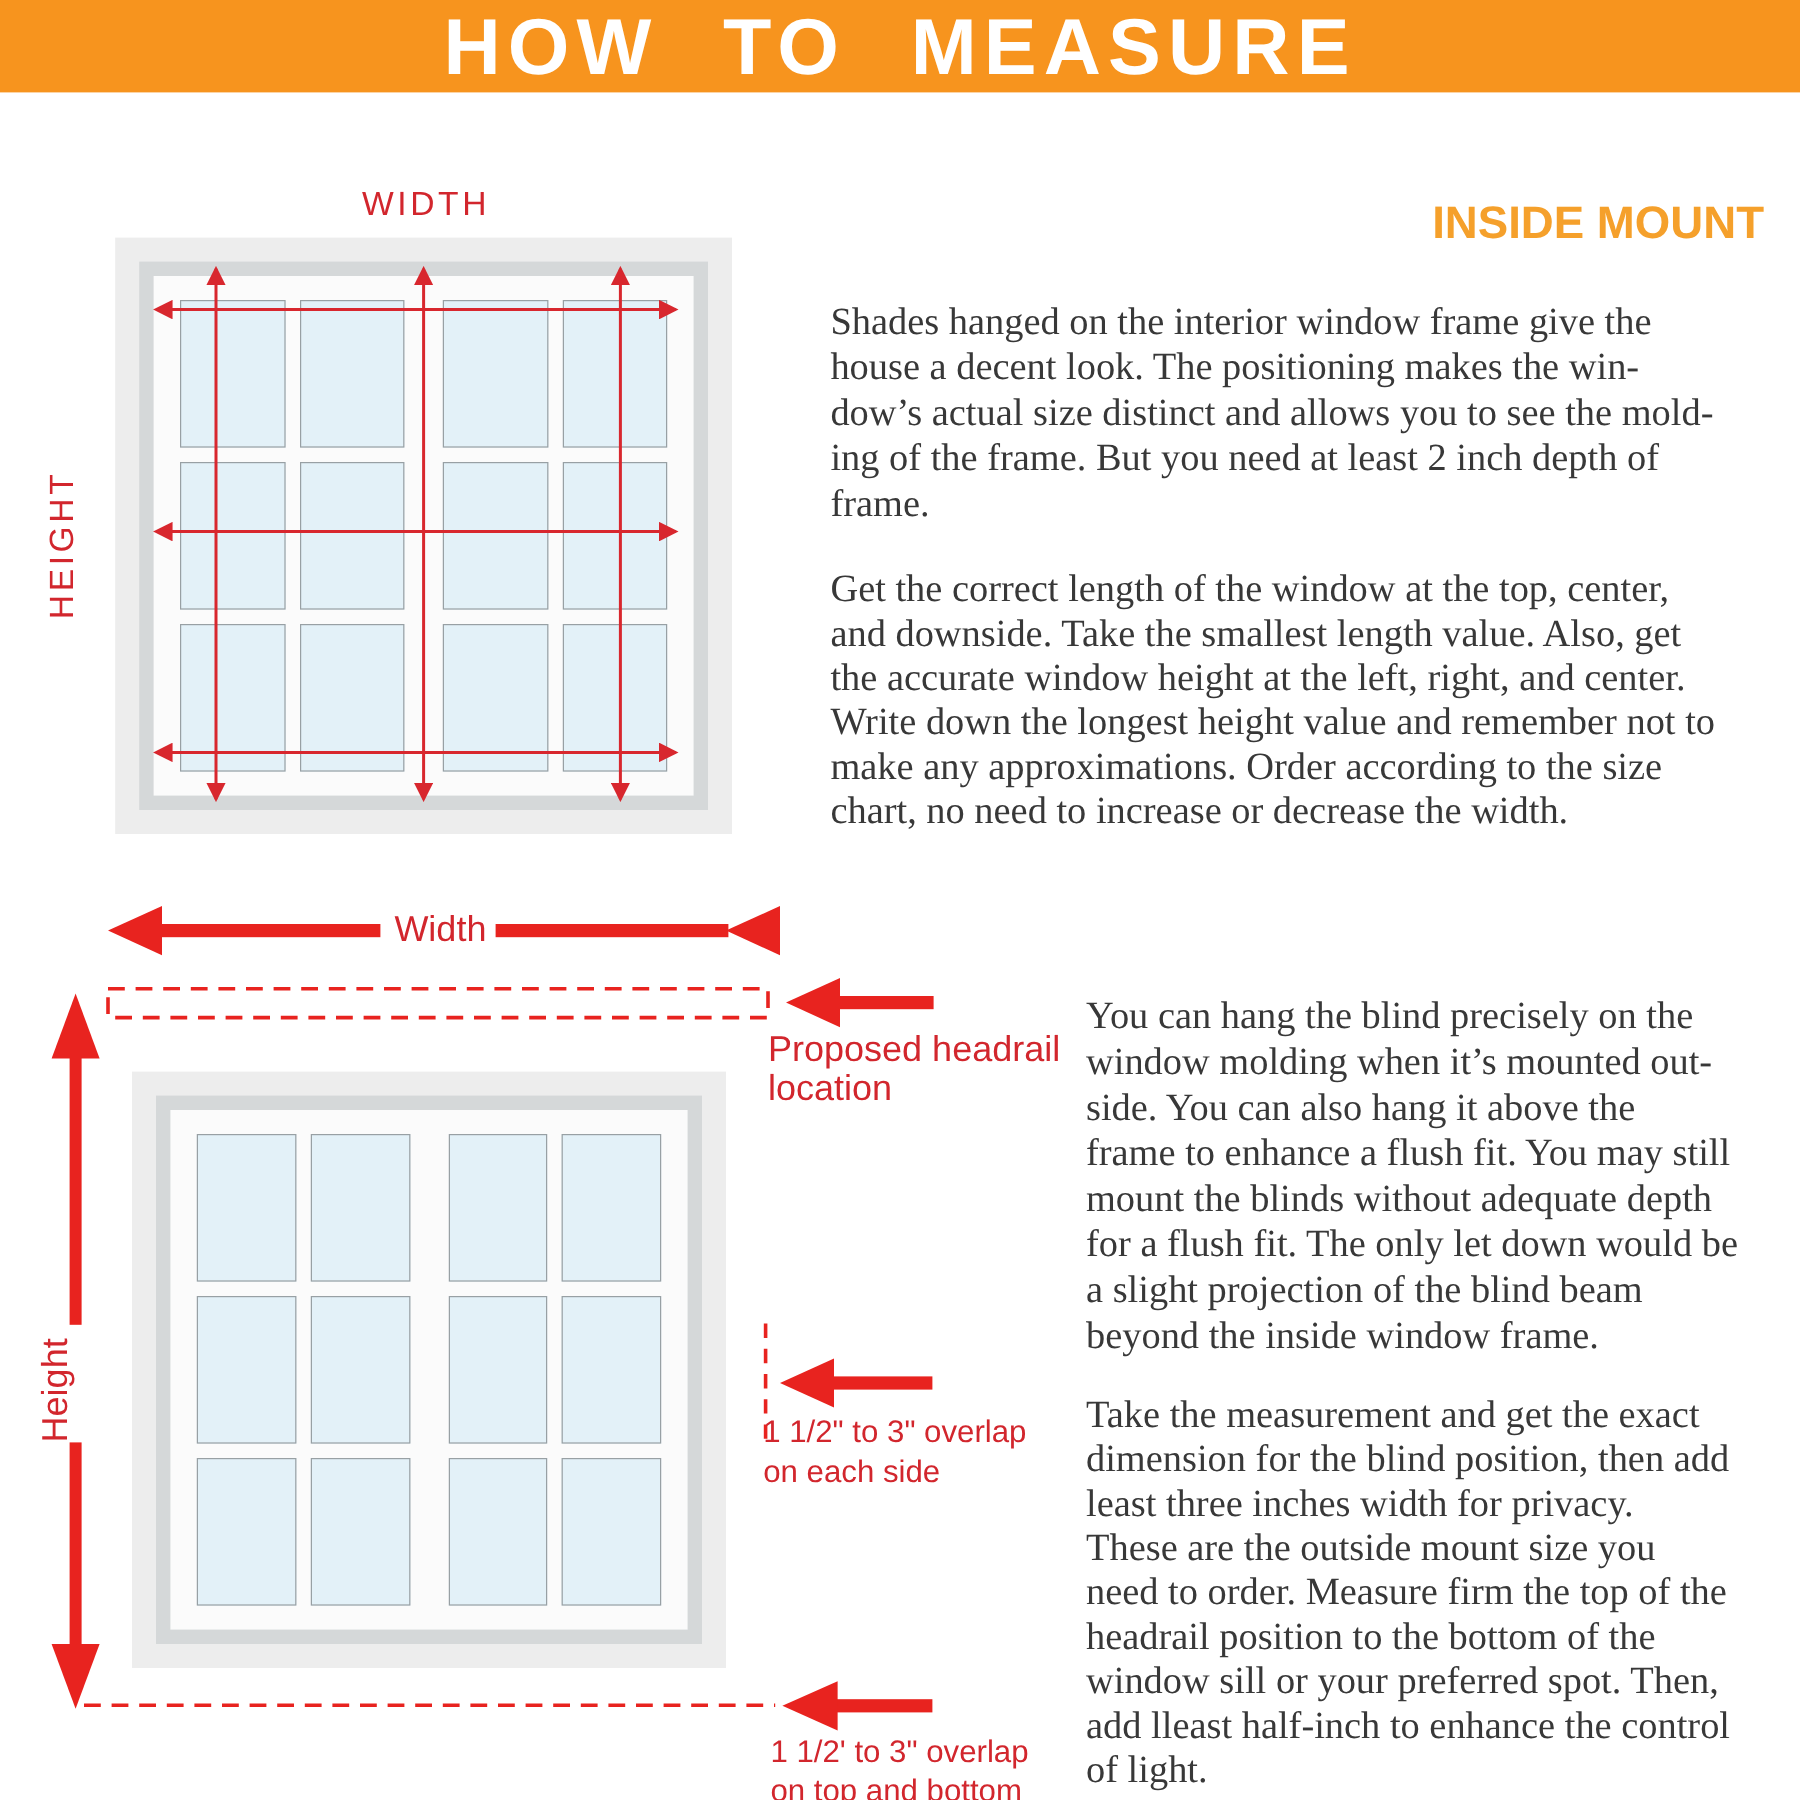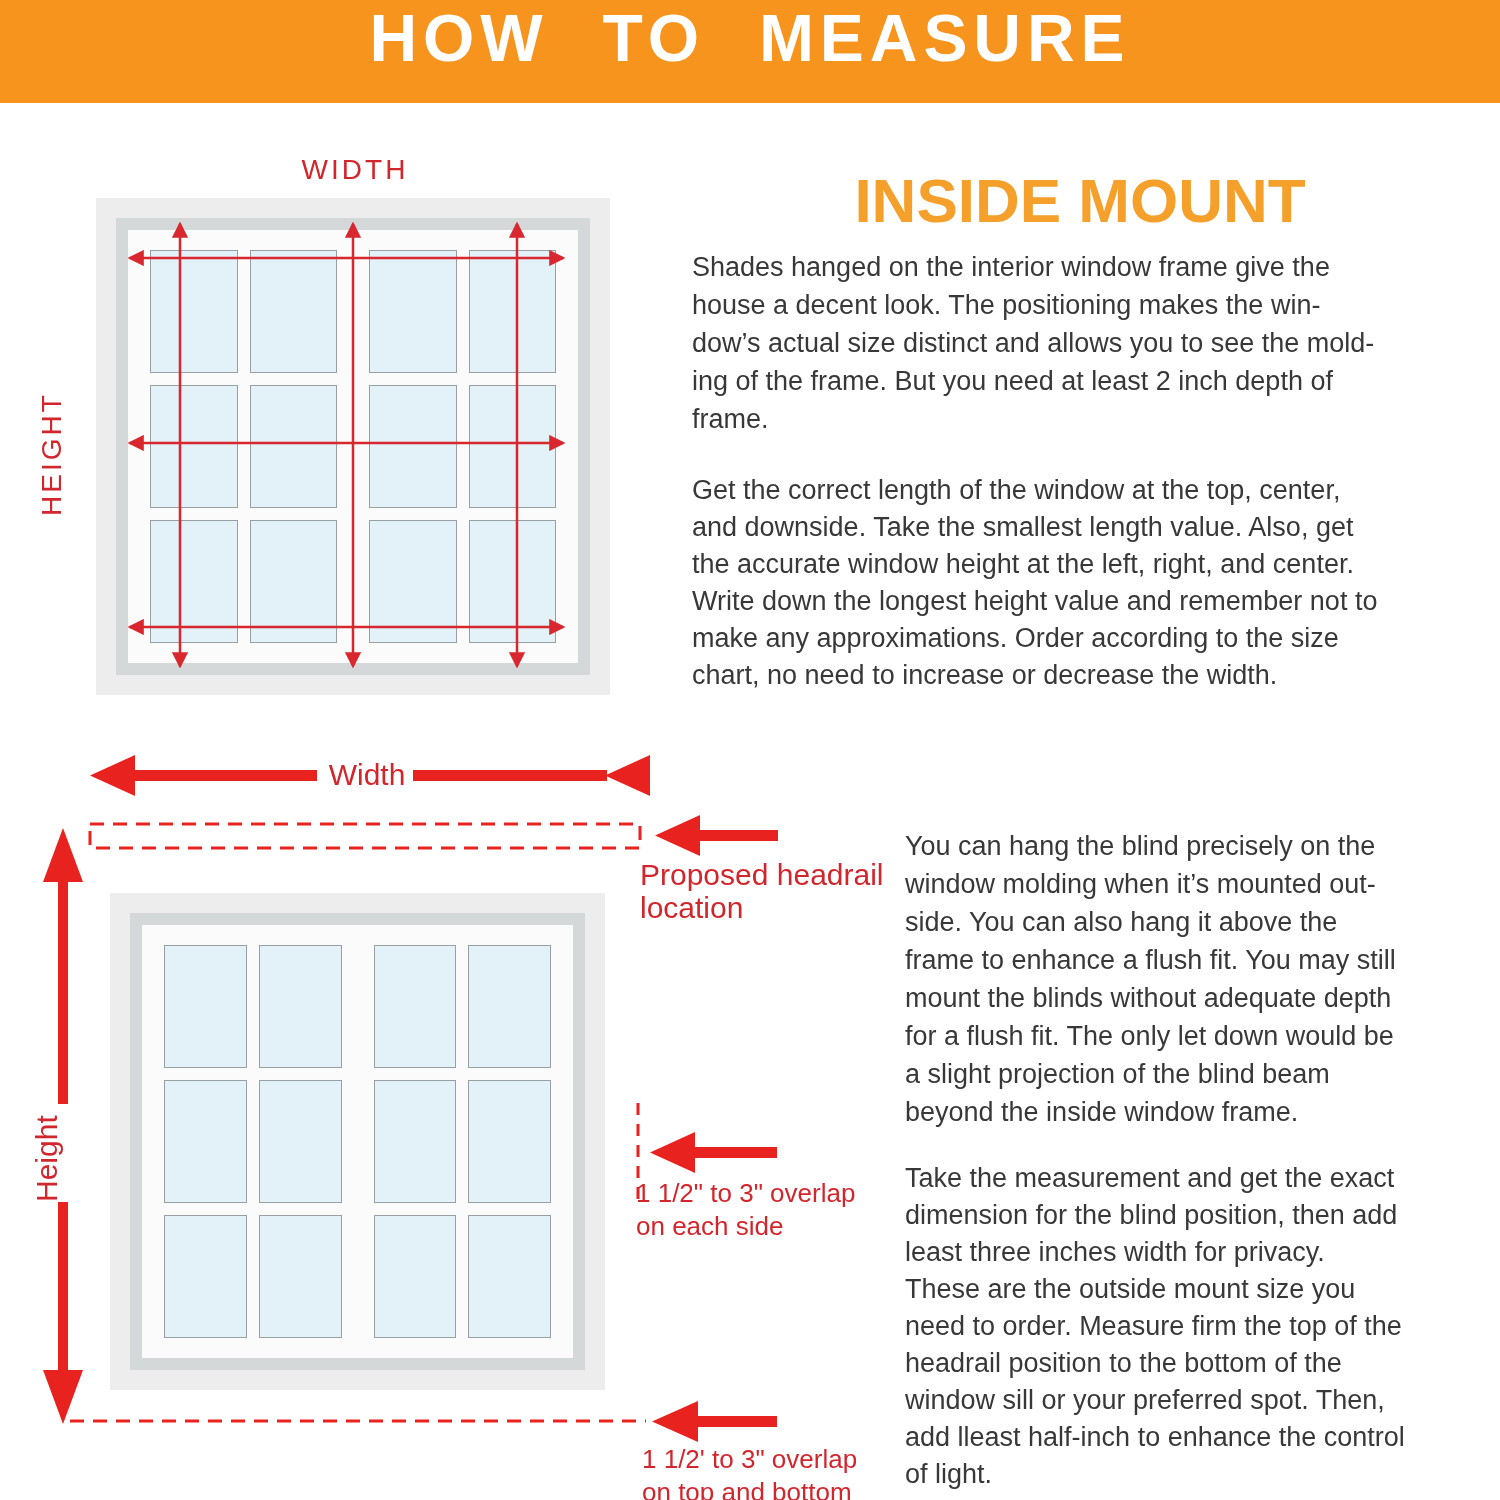--- a/index.html
+++ b/index.html
@@ -14,22 +14,22 @@
     --sash-white:#FBFBFB;
     --pane-blue:#E3F1F8;
     --pane-border:#98A0A4;
   }
   *{margin:0;padding:0;box-sizing:border-box;}
   html,body{background:#ffffff;}
   body{font-family:"Liberation Sans", sans-serif;}
   .page{position:relative;width:1500px;height:1500px;background:#ffffff;overflow:hidden;}
 
   
-  .banner{position:absolute;left:0;top:0;width:1500px;height:103px;background:var(--banner-orange);
-          display:flex;align-items:flex-start;justify-content:center;}
+  .banner{position:absolute;left:0;top:0;width:1500px;height:77px;background:var(--banner-orange);
+          display:flex;align-items:flex-end;justify-content:center;}
   .banner h1{color:#ffffff;font-size:66px;font-weight:bold;letter-spacing:0.09em;word-spacing:0.45em;
              white-space:nowrap;}
 
   
   .abs{position:absolute;}
   .preline{white-space:pre-line;}
 
   
   .window{background:var(--frame-outer);padding:20px;}
   .window-mid{background:var(--frame-mid);height:100%;padding:12px;}
@@ -38,22 +38,22 @@
   .w-row{flex:1;display:flex;gap:12px;}
   .mullion{width:8px;flex:0 0 8px;}
   .pane{flex:1;background:var(--pane-blue);border:1.5px solid var(--pane-border);}
 
   
   .red-label{color:var(--red-text);}
   .cap-label{font-size:28px;letter-spacing:3px;}
   .vertical{writing-mode:vertical-rl;transform:rotate(180deg);}
 
   
-  .mount-heading{color:var(--heading-orange);font-weight:bold;font-size:62px;text-align:center;white-space:nowrap;}
-  .body-para{color:var(--body-text);font-size:27px;line-height:38px;}
+  .mount-heading{color:var(--heading-orange);font-weight:bold;font-size:38px;text-align:right;white-space:nowrap;}
+  .body-para{color:var(--body-text);font-size:32px;line-height:38px;font-family:Liberation Serif, serif;}
   .body-para.tight{line-height:37px;}
 
   svg{display:block;}
 </style>
 </head>
 <body>
 
 <div class="page">
 
   <header class="banner">

